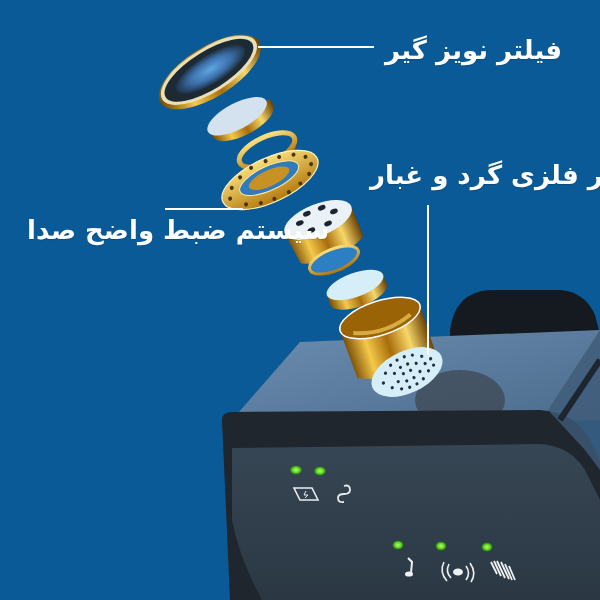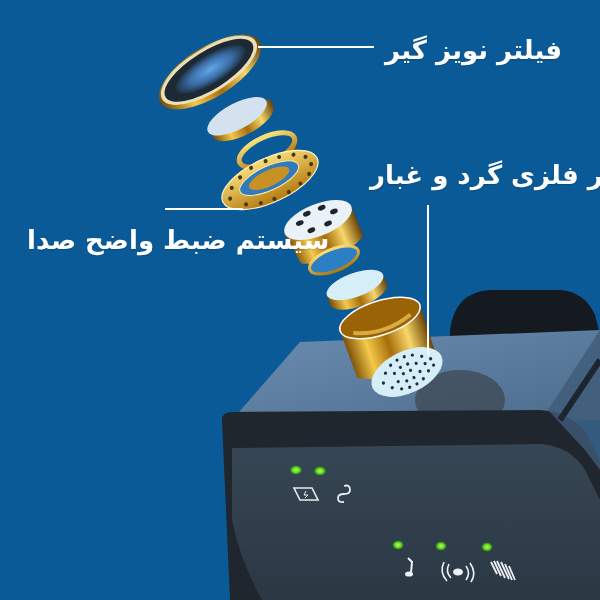--- a/index.html
+++ b/index.html
@@ -204,15 +204,15 @@
       </g>
     </g>
   </svg>
 
   <div class="leader" style="left:258px; top:46px; width:116px; height:1.5px;"></div>
   <div class="leader" style="left:165px; top:208px; width:78px; height:1.5px;"></div>
   <div class="leader" style="left:427px; top:205px; width:1.5px; height:150px;"></div>
 
   <div class="label" style="left:385px; top:35px;">فیلتر نویز گیر</div>
   <div class="label" style="left:370px; top:160px;">فیلتر فلزی گرد و غبار</div>
-  <div class="label" style="left:27px; top:225px;text-align:center;">سیستم ضبط واضح صدا</div>
+  <div class="label" style="left:27px; top:215px;text-align:center;">سیستم ضبط واضح صدا</div>
 
 </div>
 
 </body></html>

